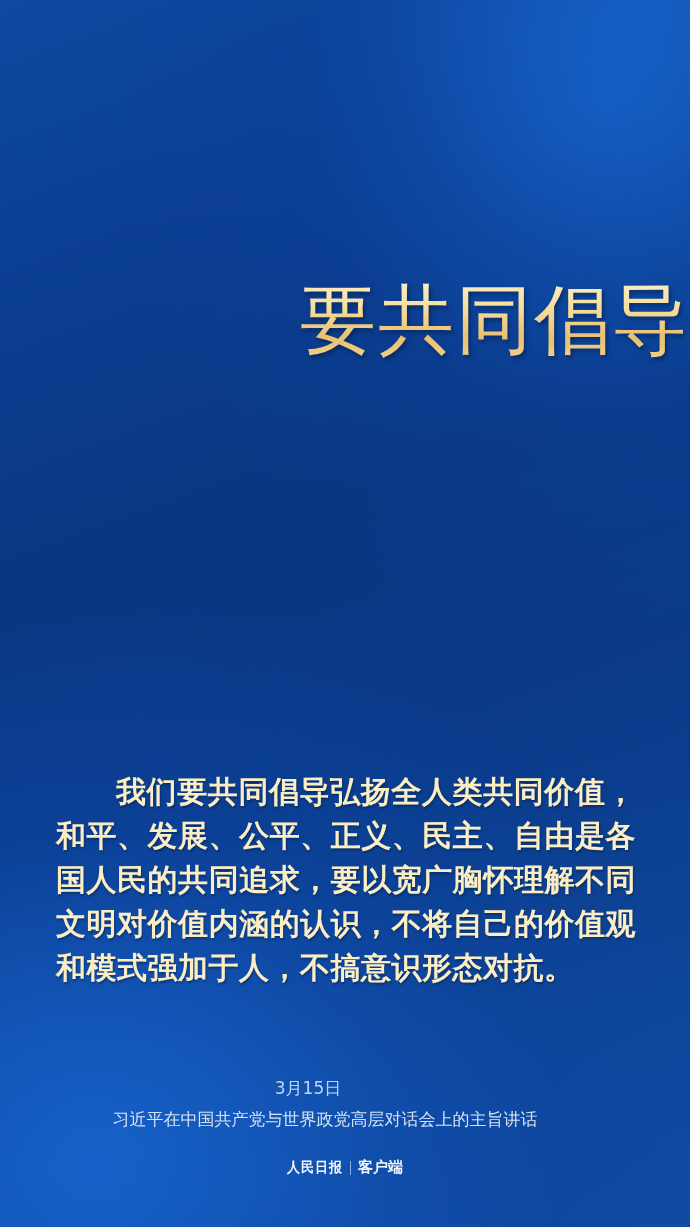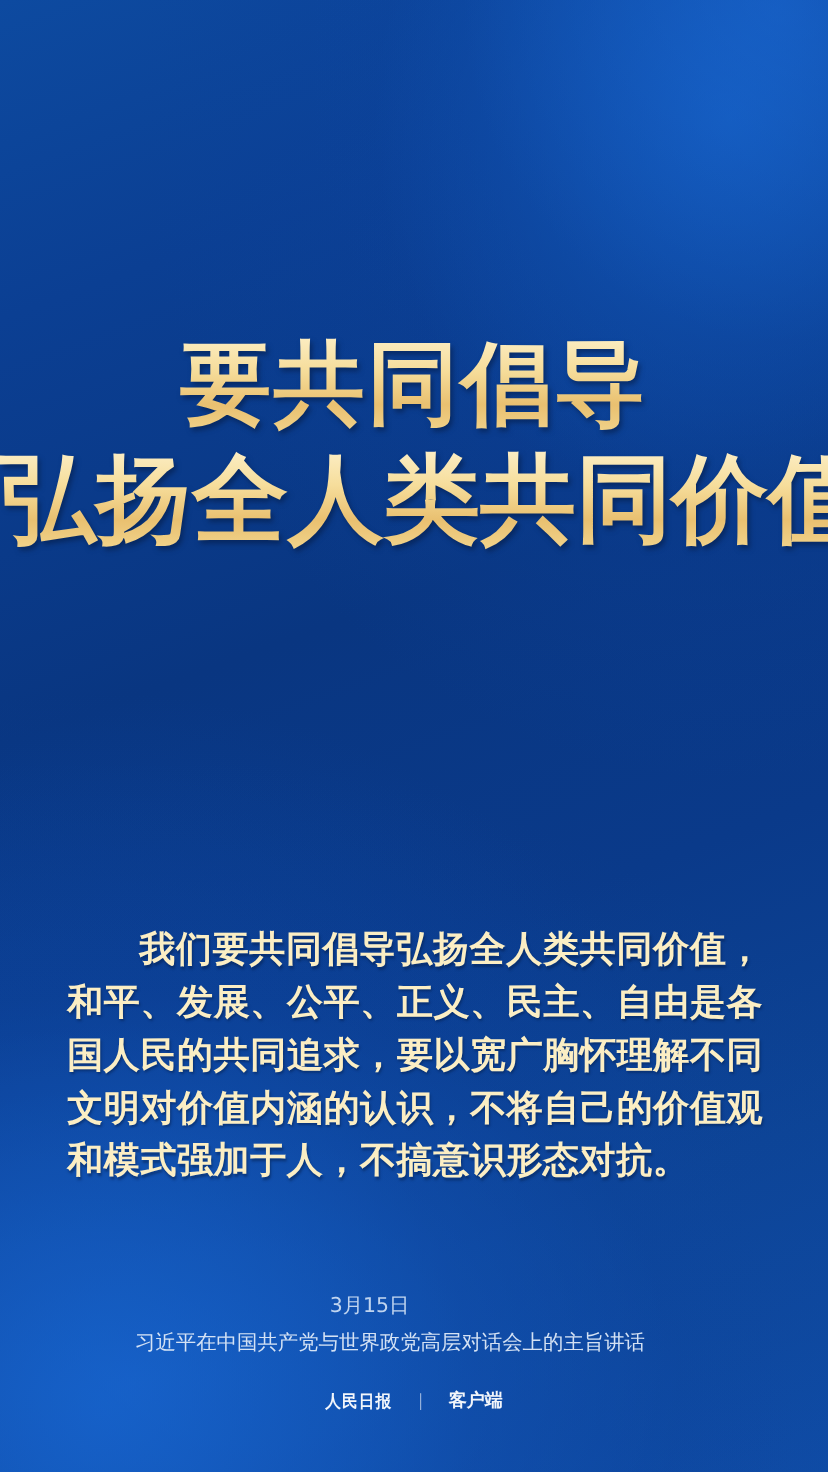--- a/index.html
+++ b/index.html
@@ -53,31 +53,32 @@
   .headline {
     position: absolute;
     top: 272px;
     left: 0;
     width: 690px;
     text-align: center;
   }
   .headline .line {
     display: block;
     font-family: "DejaVu Sans", "Liberation Sans", sans-serif;
-    font-weight: bold;
+    font-weight: normal;
     font-size: 76px;
     line-height: 96px;
     letter-spacing: 2px;
     color: #f7dd9a;
     background: linear-gradient(180deg, #fdf2cf 0%, #f6dd9b 38%, #e9c070 68%, #f3d892 100%);
     -webkit-background-clip: text;
     background-clip: text;
     -webkit-text-fill-color: transparent;
     filter: drop-shadow(2px 3px 2px rgba(4,26,66,0.55));
     white-space: nowrap;
+    text-align: right;
   }
   .headline .line.l2 {
     font-size: 80px;
     letter-spacing: 0px;
   }
 
   .body-text {
     position: absolute;
     left: 56px;
     top: 770px;
@@ -118,21 +119,21 @@
   }
 
   .brand {
     position: absolute;
     left: 0;
     top: 1158px;
     width: 690px;
     display: flex;
     align-items: center;
     justify-content: center;
-    gap: 23px;
+    gap: 7px;
   }
   .brand .logo {
     font-family: "DejaVu Serif", "Liberation Serif", serif;
     font-weight: bold;
     font-size: 13px;
     letter-spacing: 1px;
     color: #ffffff;
     opacity: 0.95;
     transform: scaleY(1.1);
   }
@@ -150,21 +151,20 @@
   }
 </style>
 </head>
 <body>
 
 <div class="poster">
   <div class="content">
 
     <div class="headline">
       <span class="line l1">要共同倡导</span>
-      <span class="line l2">弘扬全人类共同价值</span>
     </div>
 
     <div class="body-text">我们要共同倡导弘扬全人类共同价值，和平、发展、公平、正义、民主、自由是各国人民的共同追求，要以宽广胸怀理解不同文明对价值内涵的认识，不将自己的价值观和模式强加于人，不搞意识形态对抗。</div>
 
     <div class="footer">
       <div class="date">3月15日</div>
       <div class="source">习近平在中国共产党与世界政党高层对话会上的主旨讲话</div>
     </div>
 
     <div class="brand">

